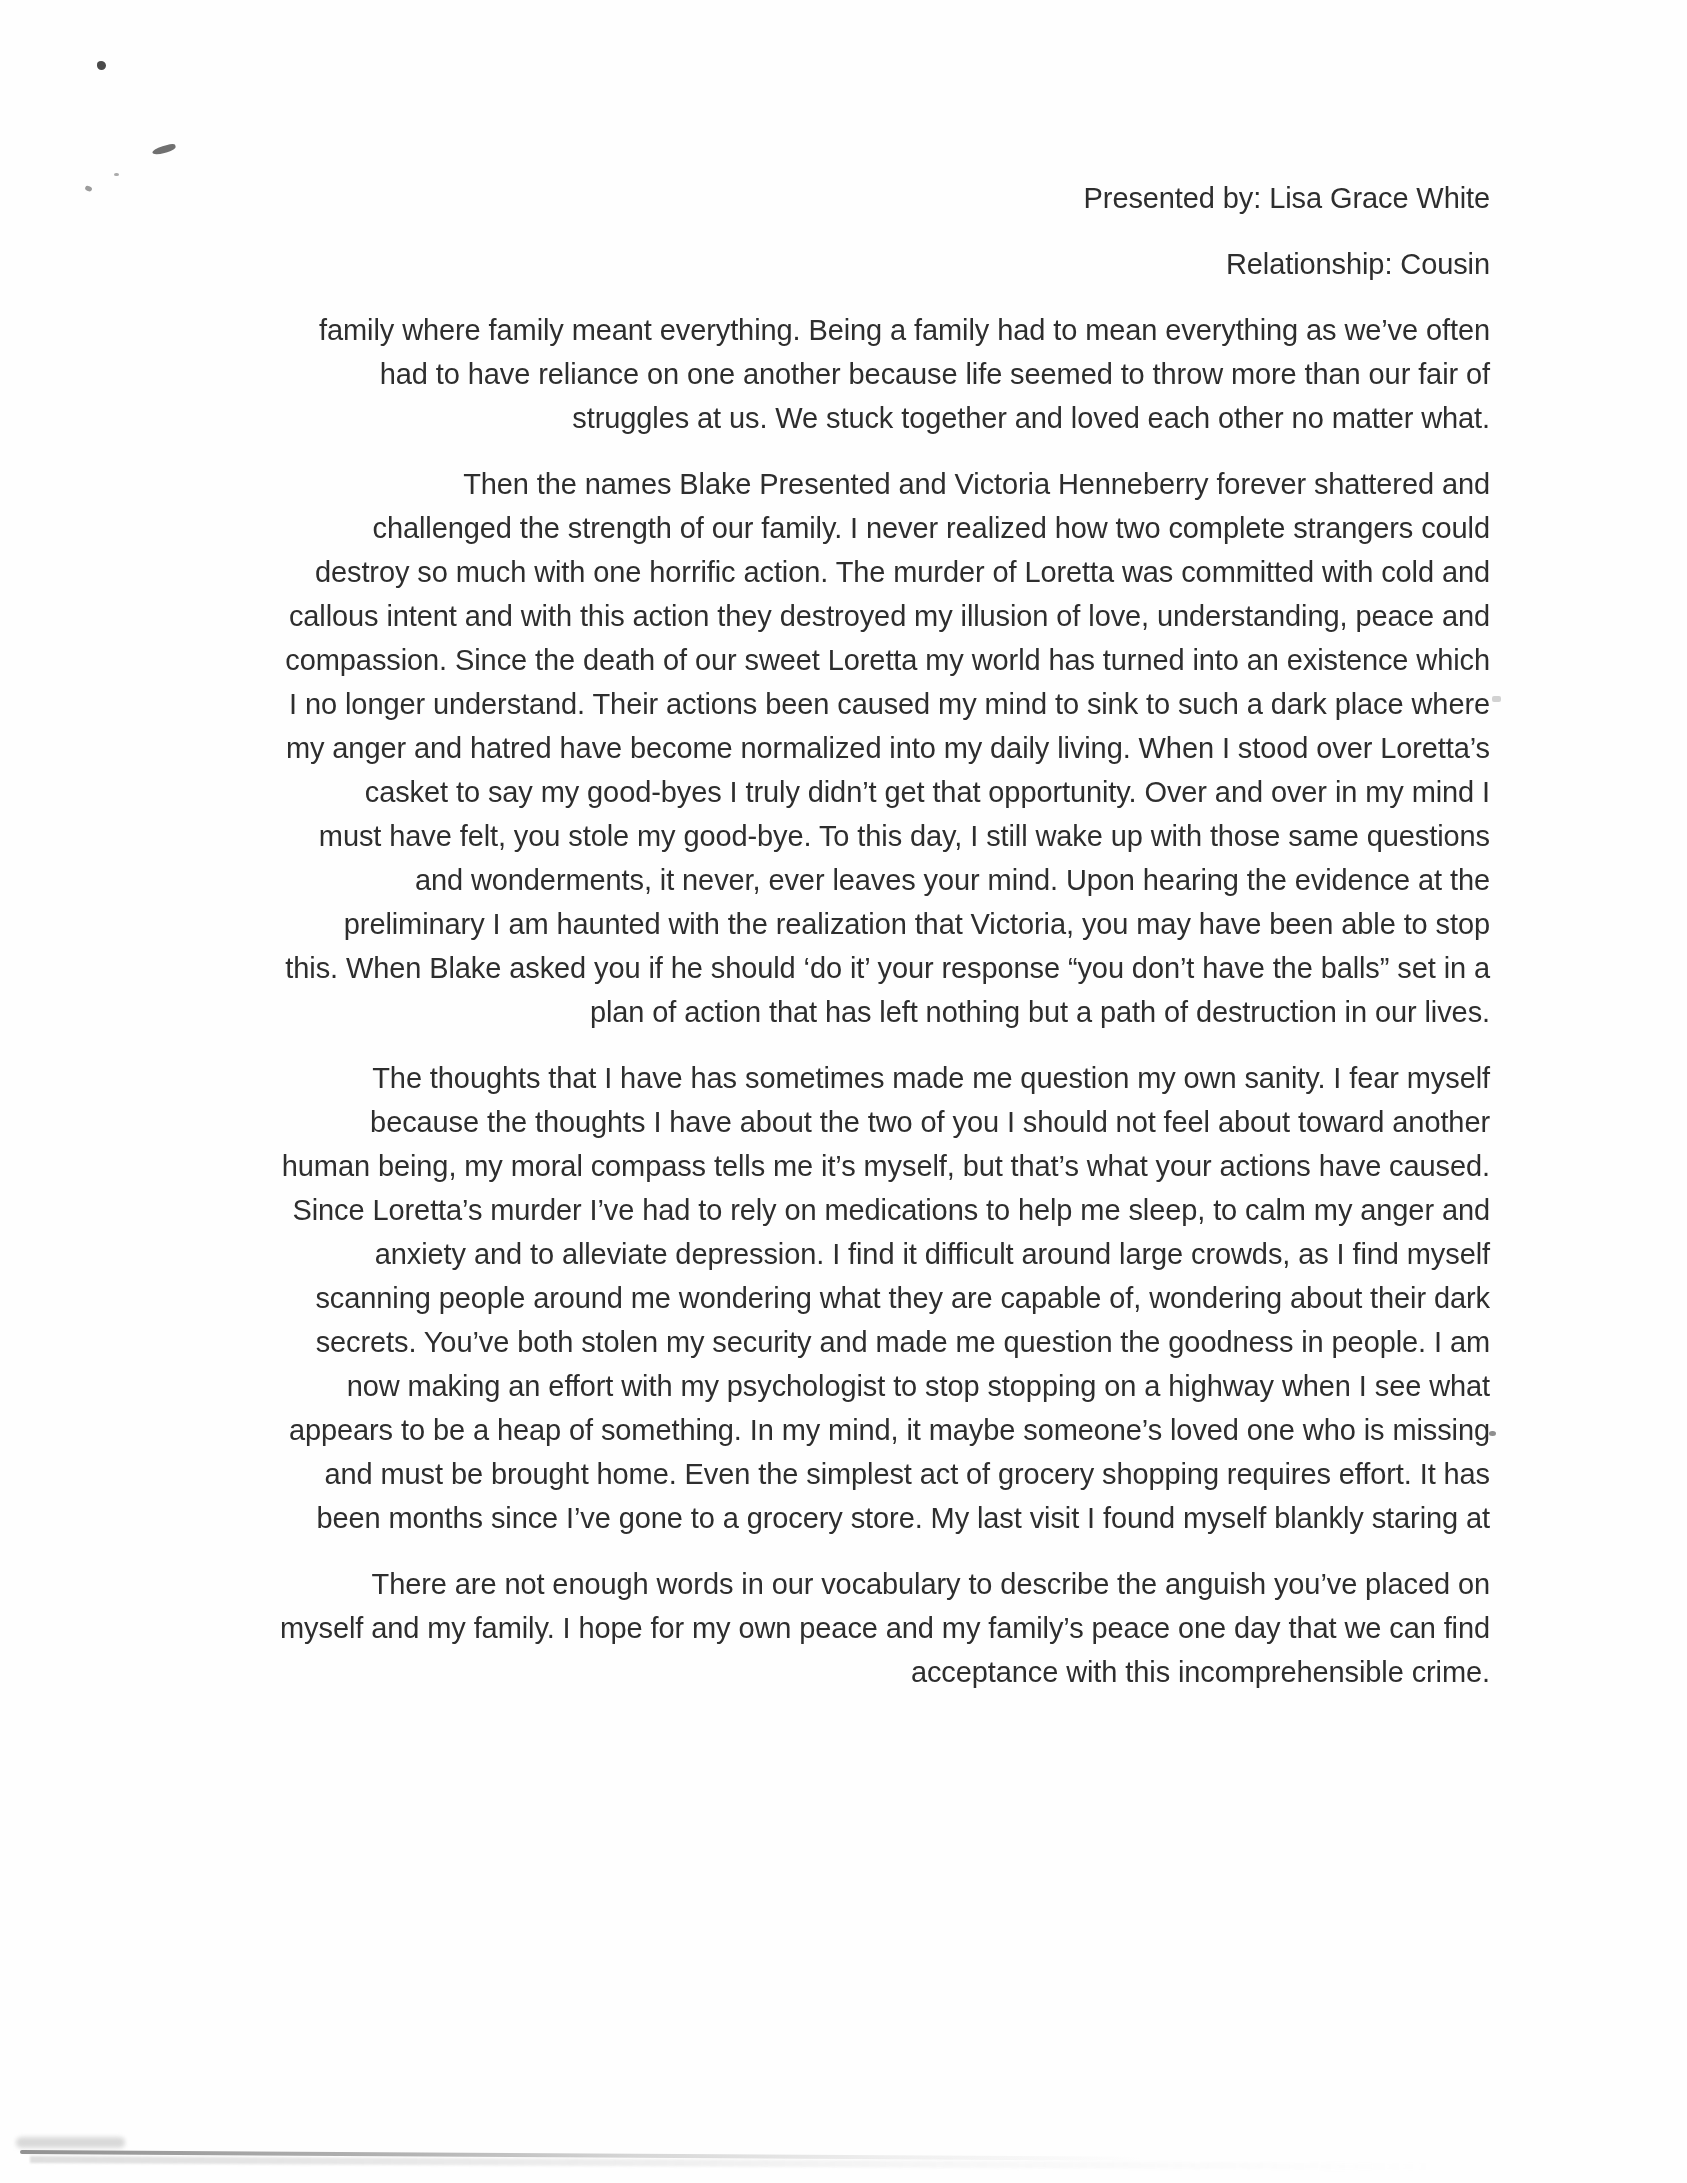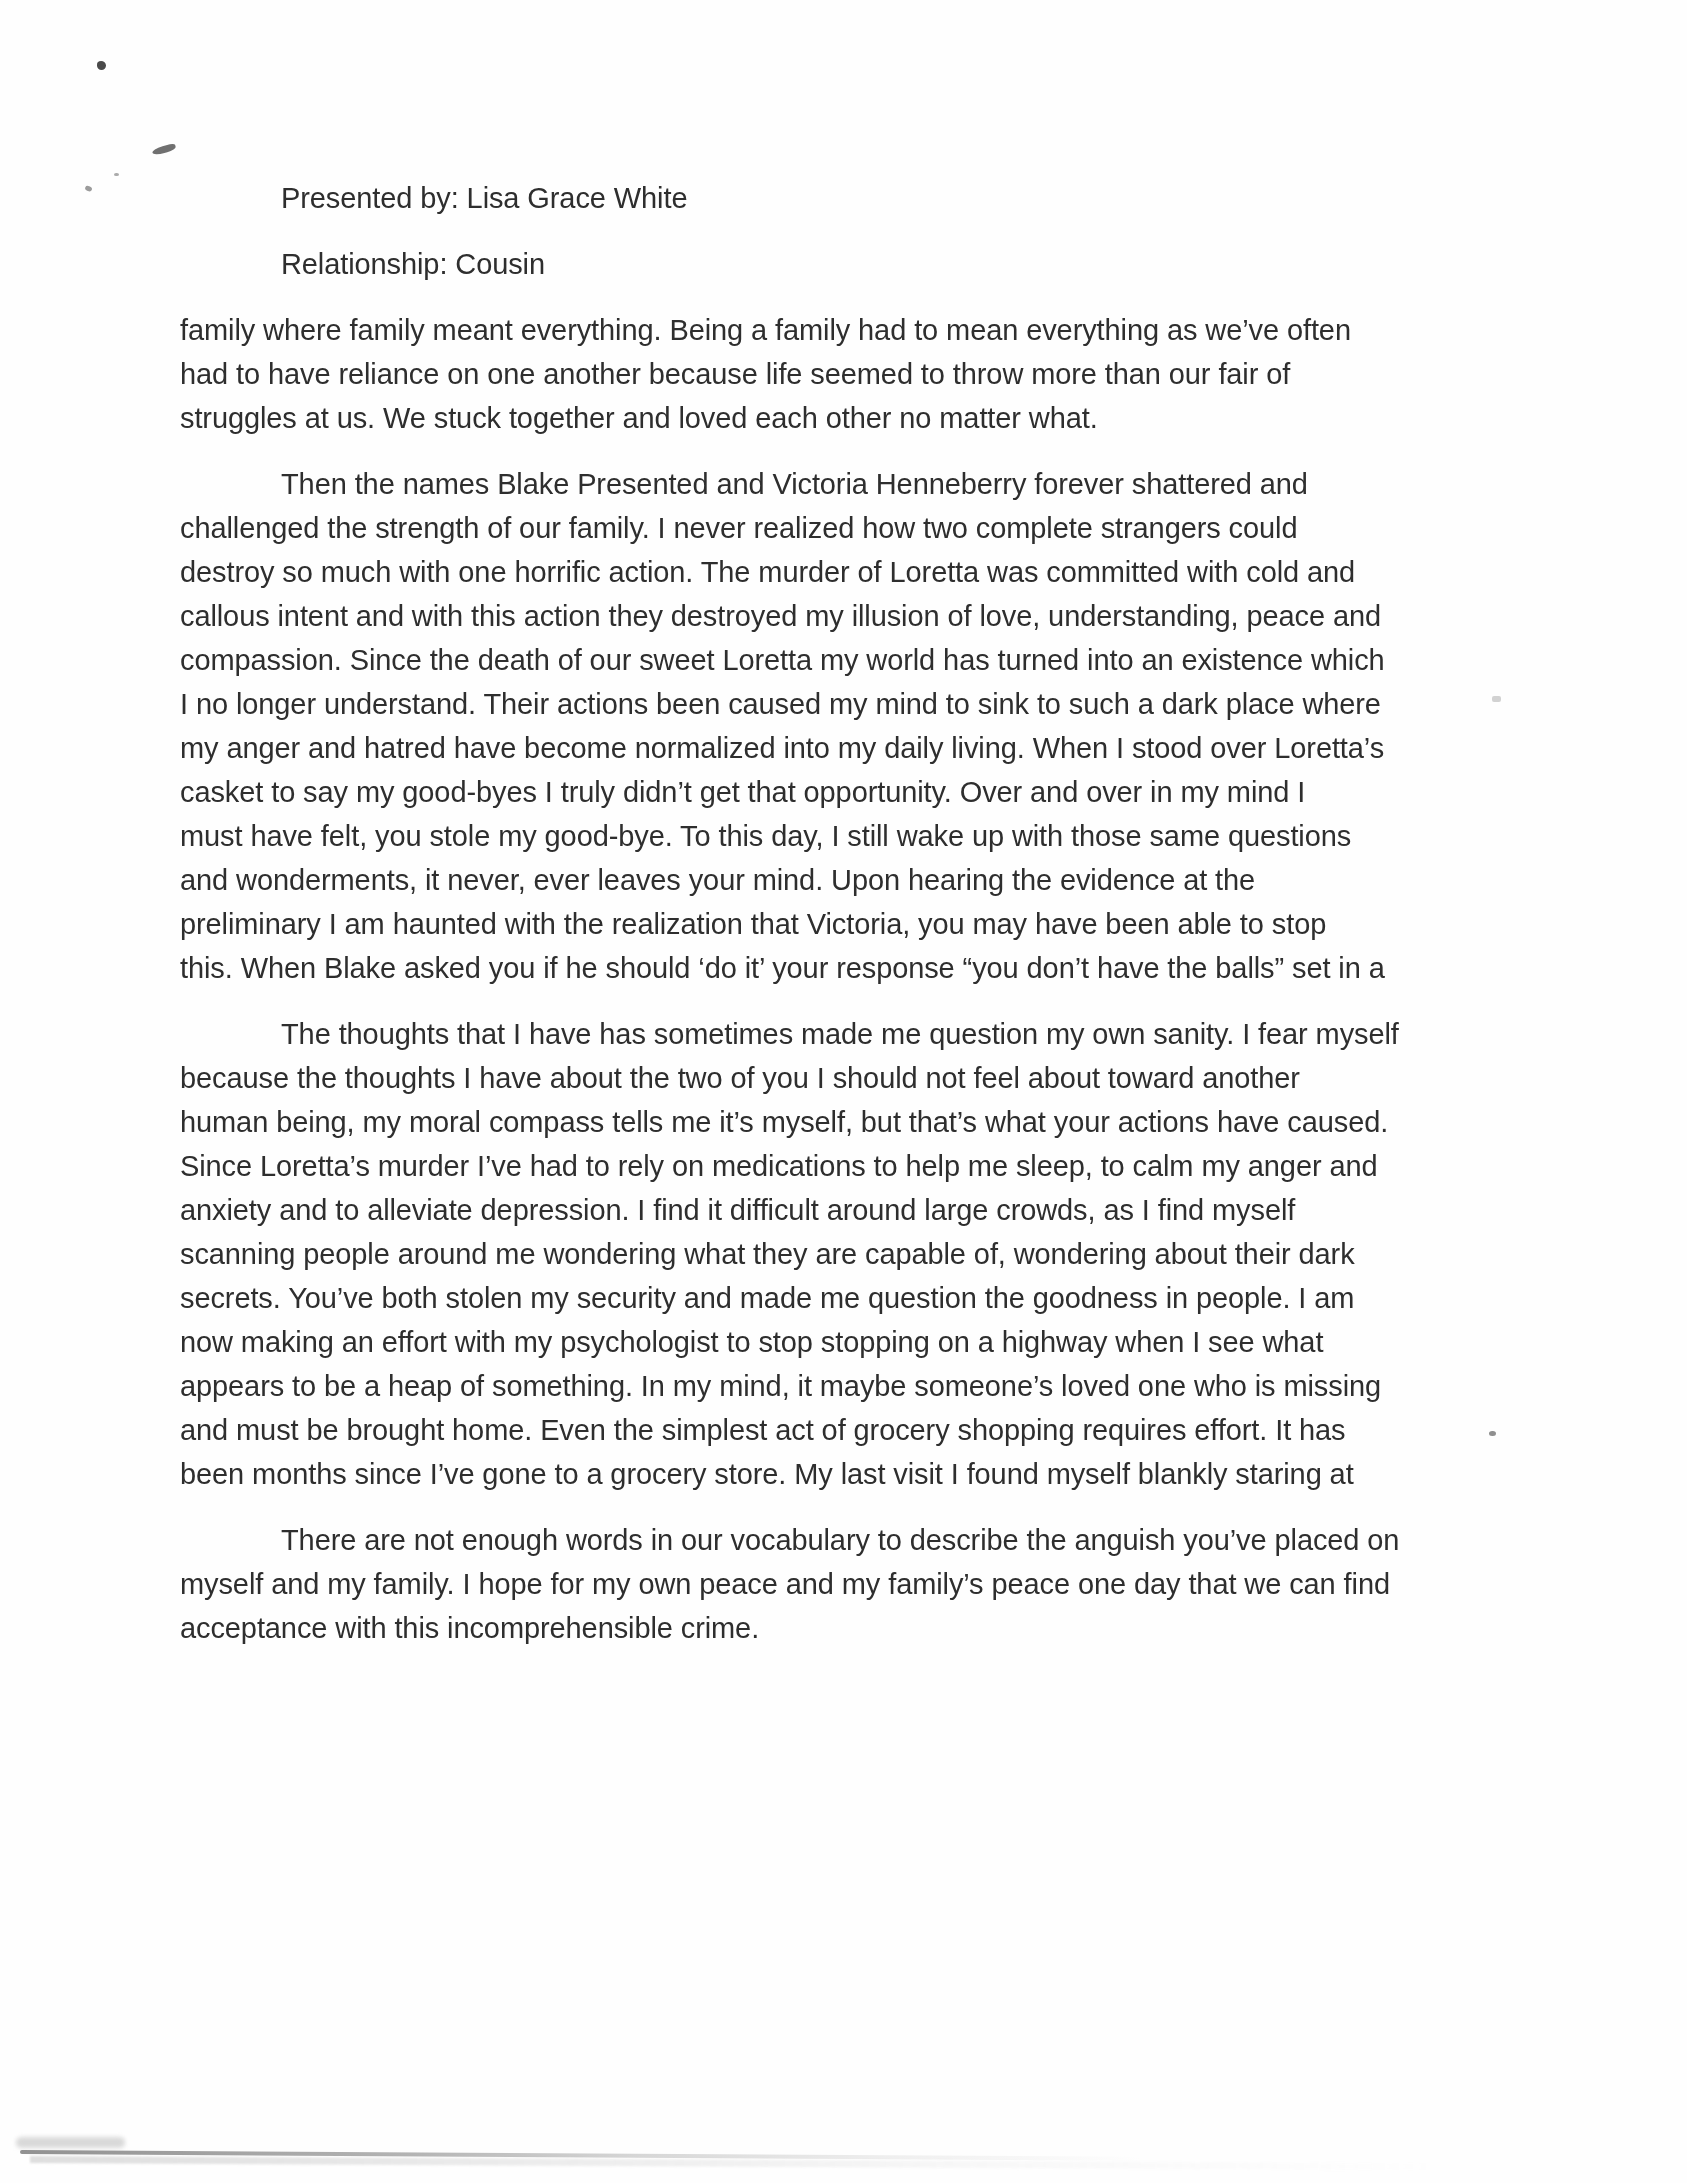--- a/index.html
+++ b/index.html
@@ -16,20 +16,21 @@
     font-family: "Liberation Sans", sans-serif;
   }
   .doc {
     position: absolute;
     left: 180px;
     top: 176px;
     width: 1310px;
     color: #2e2e2e;
     font-size: 29px;
     letter-spacing: -0.1px;
+    text-align: right;
   }
   .para {
     margin: 0 0 22px 0;
   }
   .line {
     height: 44px;
     line-height: 44px;
     white-space: nowrap;
   }
   .line.first {
@@ -110,20 +111,21 @@
           <div class="line">destroy so much with one horrific action. The murder of Loretta was committed with cold and</div>
           <div class="line">callous intent and with this action they destroyed my illusion of love, understanding, peace and</div>
           <div class="line">compassion. Since the death of our sweet Loretta my world has turned into an existence which</div>
           <div class="line">I no longer understand. Their actions been caused my mind to sink to such a dark place where</div>
           <div class="line">my anger and hatred have become normalized into my daily living. When I stood over Loretta’s</div>
           <div class="line">casket to say my good-byes I truly didn’t get that opportunity. Over and over in my mind I</div>
           <div class="line">must have felt, you stole my good-bye. To this day, I still wake up with those same questions</div>
           <div class="line">and wonderments, it never, ever leaves your mind. Upon hearing the evidence at the</div>
           <div class="line">preliminary I am haunted with the realization that Victoria, you may have been able to stop</div>
           <div class="line">this. When Blake asked you if he should ‘do it’ your response “you don’t have the balls” set in a</div>
+          <div class="line">plan of action that has left nothing but a path of destruction in our lives.</div>
         </div>
         <div class="para">
           <div class="line first">The thoughts that I have has sometimes made me question my own sanity. I fear myself</div>
           <div class="line">because the thoughts I have about the two of you I should not feel about toward another</div>
           <div class="line">human being, my moral compass tells me it’s myself, but that’s what your actions have caused.</div>
           <div class="line">Since Loretta’s murder I’ve had to rely on medications to help me sleep, to calm my anger and</div>
           <div class="line">anxiety and to alleviate depression. I find it difficult around large crowds, as I find myself</div>
           <div class="line">scanning people around me wondering what they are capable of, wondering about their dark</div>
           <div class="line">secrets. You’ve both stolen my security and made me question the goodness in people. I am</div>
           <div class="line">now making an effort with my psychologist to stop stopping on a highway when I see what</div>

